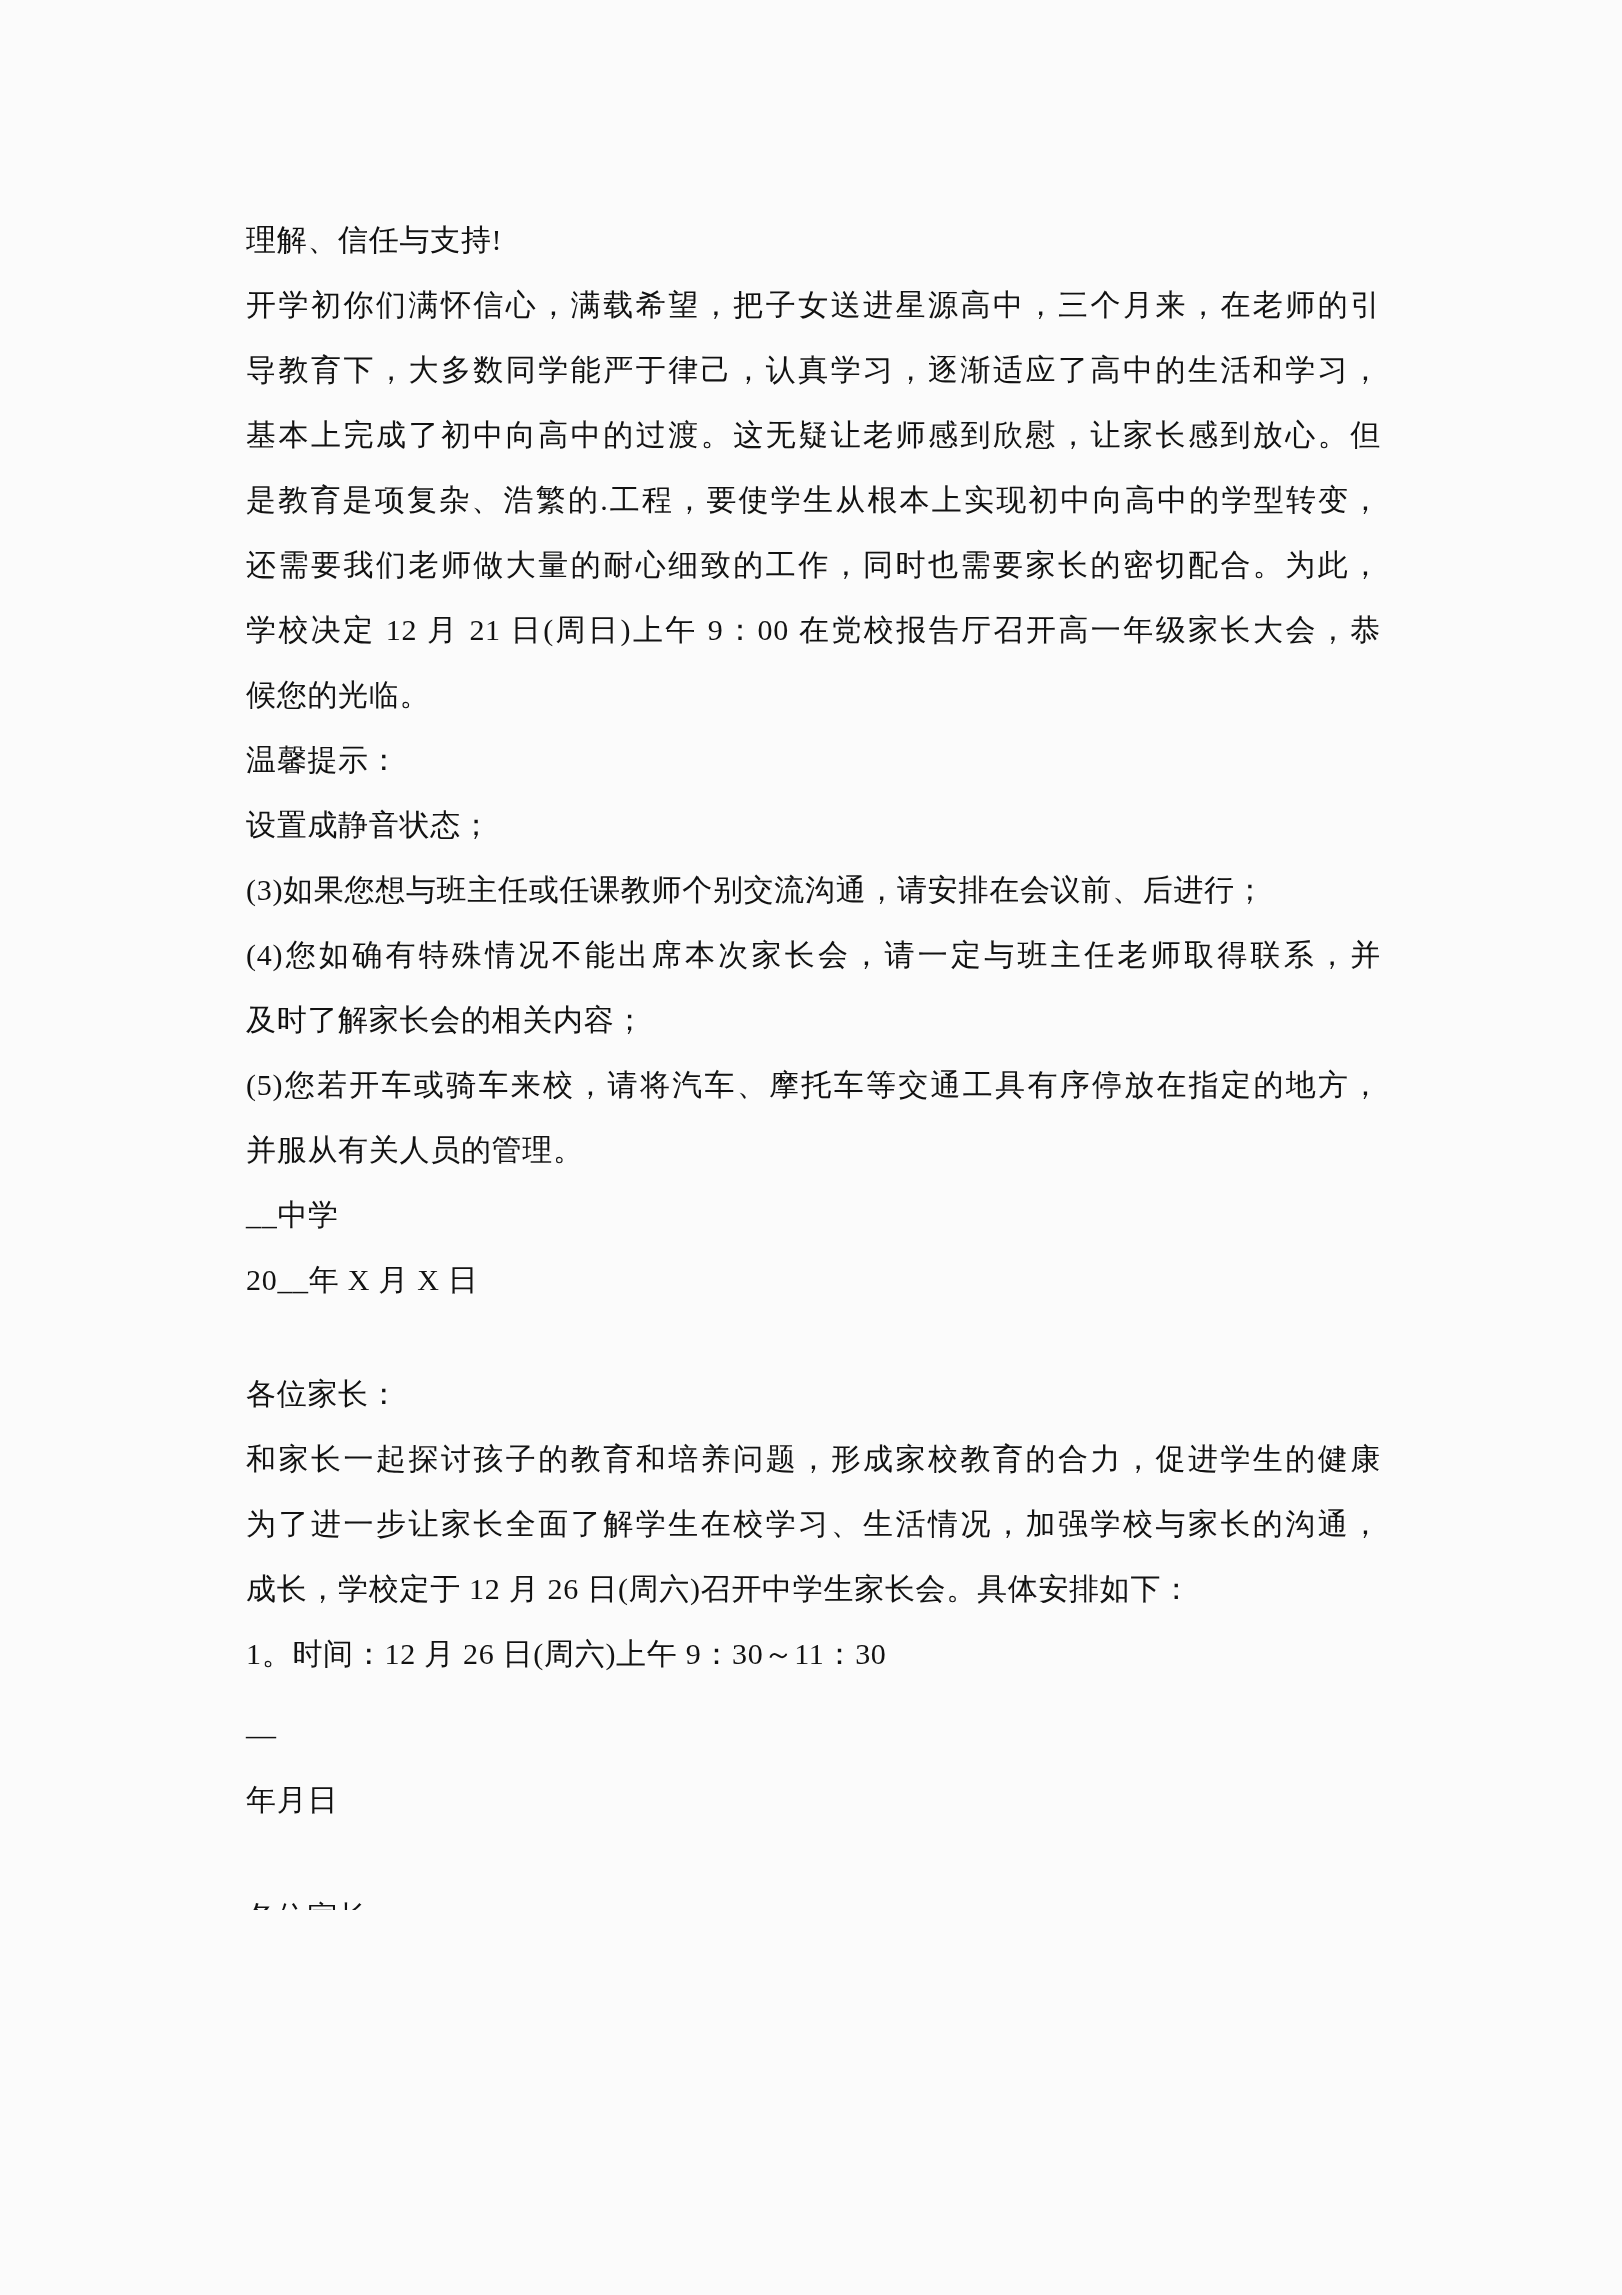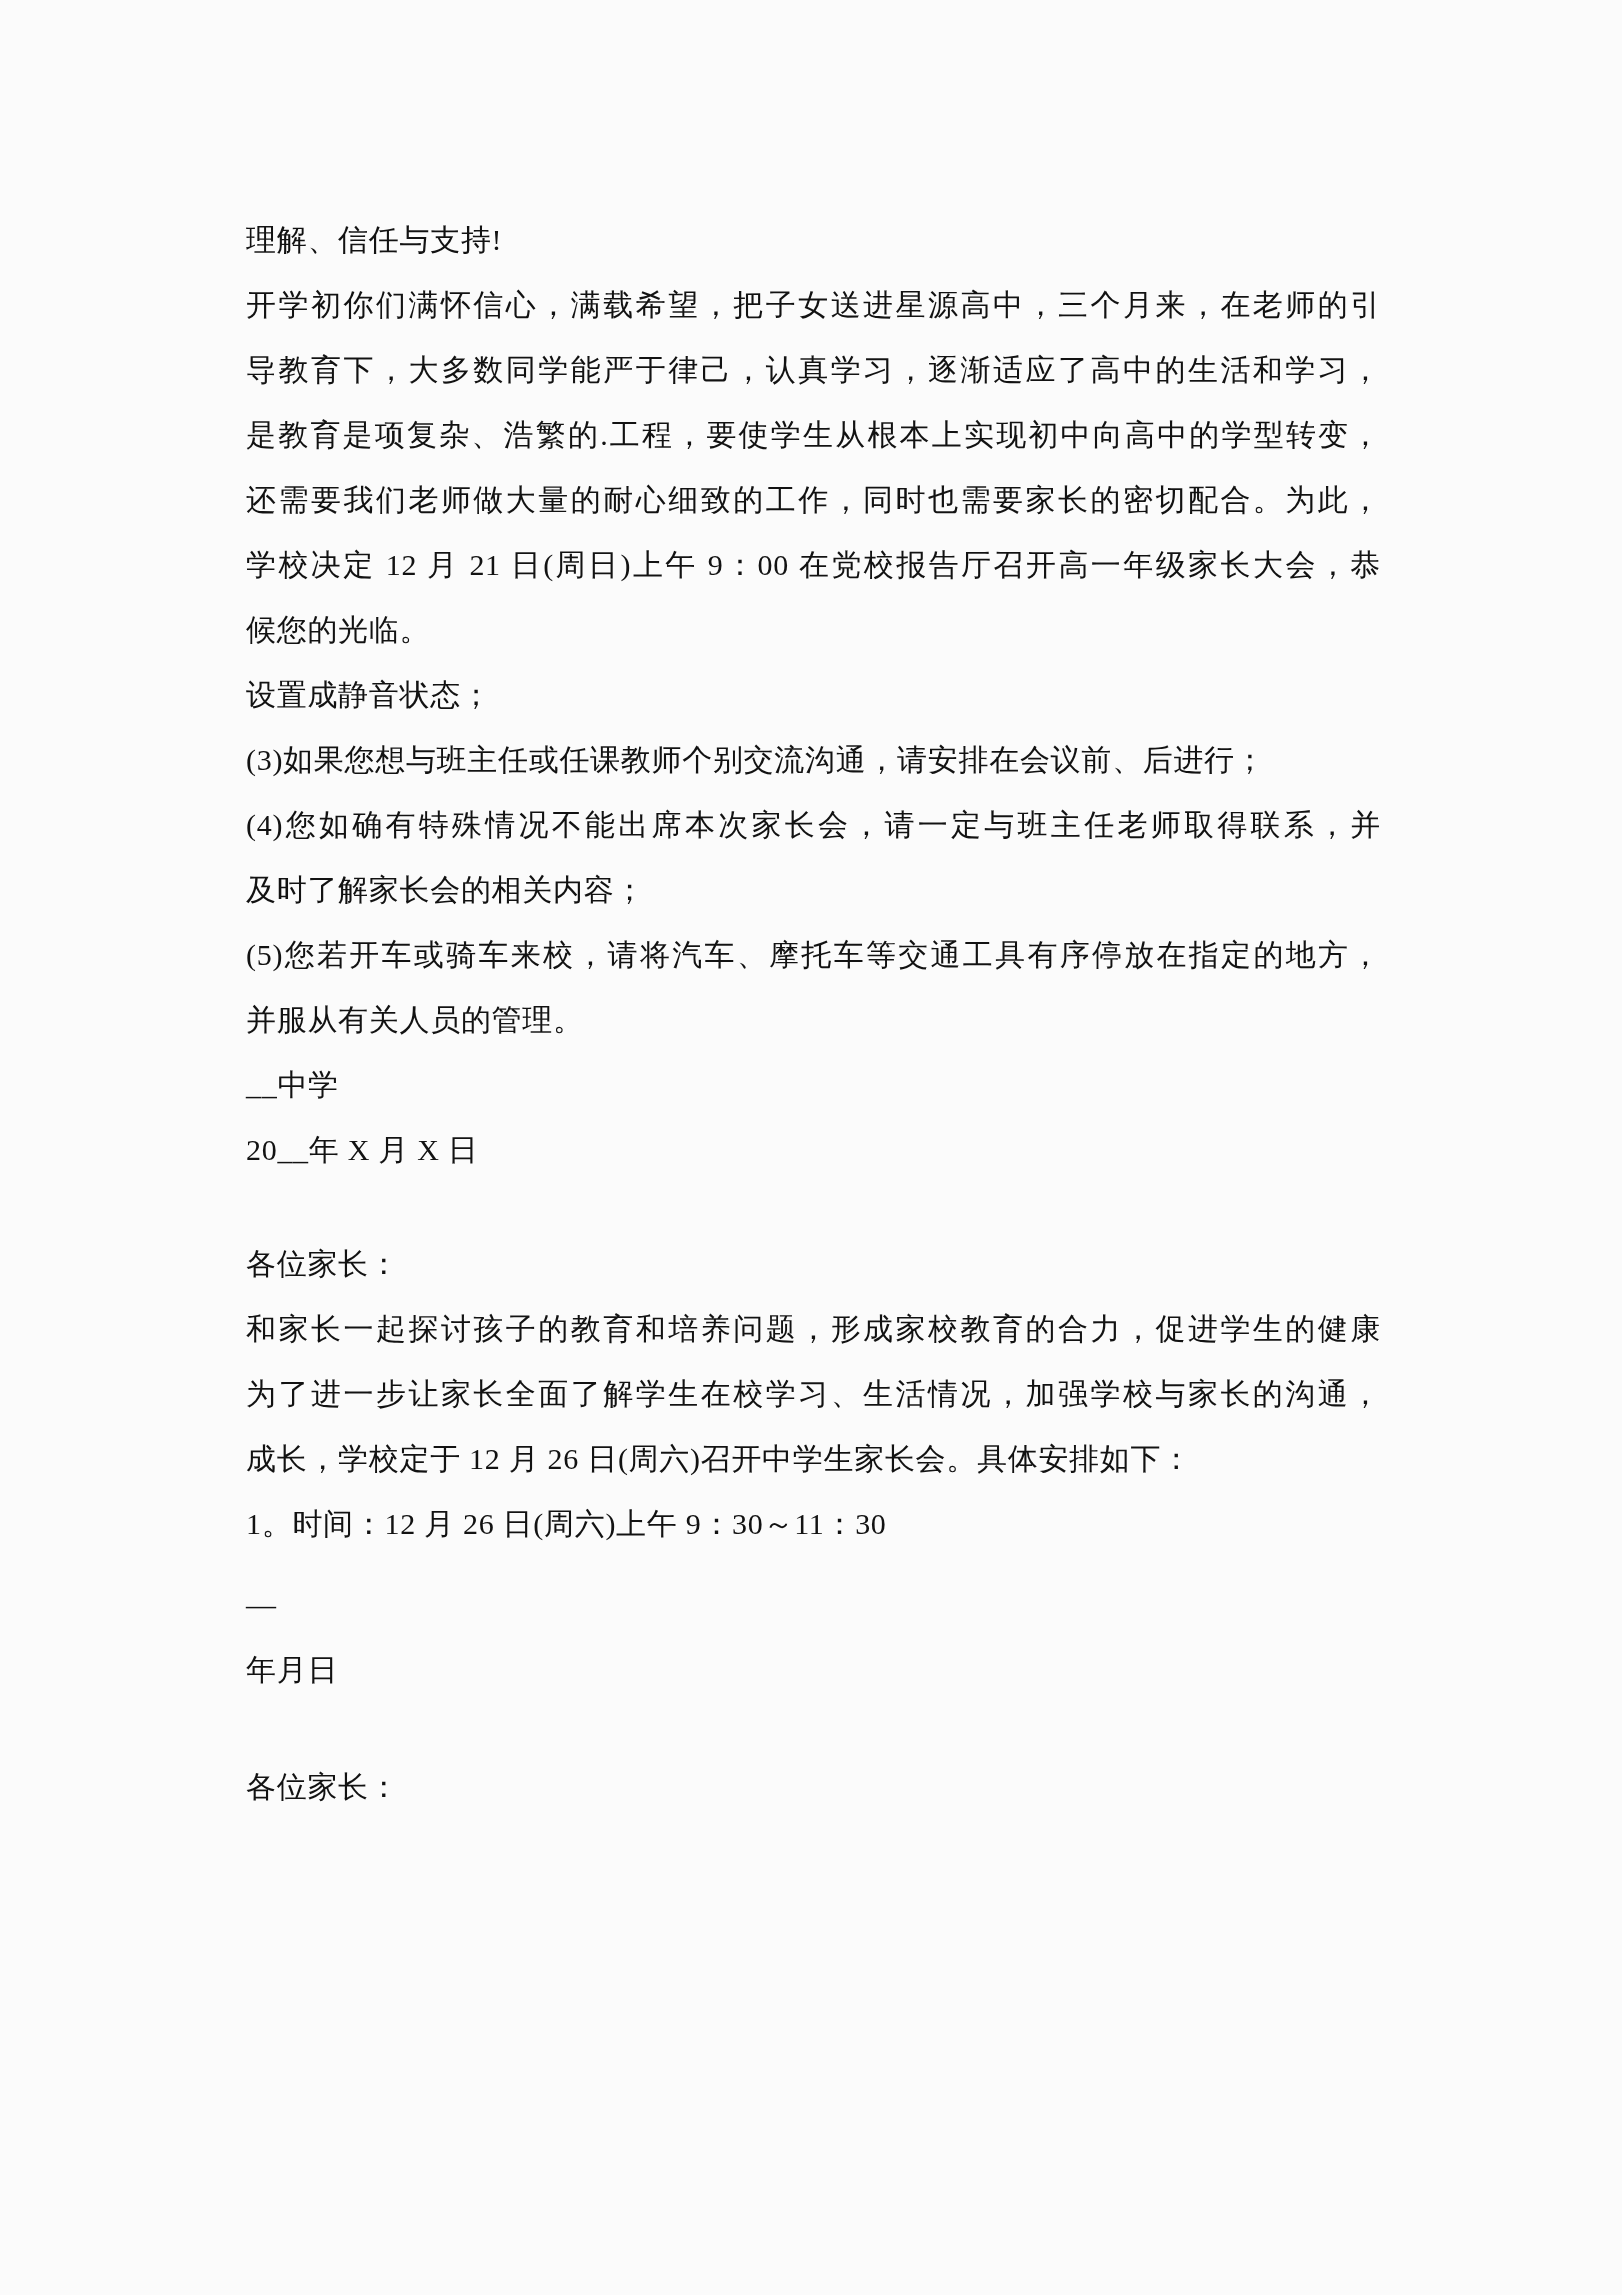--- a/index.html
+++ b/index.html
@@ -35,24 +35,26 @@
   .sp-c{height:52px;}
 </style>
 </head>
 <body>
 
 <div class="page">
   <div class="content">
     <div class="line">理解、信任与支持!</div>
     <div class="line j">开学初你们满怀信心，满载希望，把子女送进星源高中，三个月来，在老师的引</div>
     <div class="line j">导教育下，大多数同学能严于律己，认真学习，逐渐适应了高中的生活和学习，</div>
+    <div class="line j">基本上完成了初中向高中的过渡。这无疑让老师感到欣慰，让家长感到放心。但</div>
     <div class="line j">是教育是项复杂、浩繁的.工程，要使学生从根本上实现初中向高中的学型转变，</div>
     <div class="line j">还需要我们老师做大量的耐心细致的工作，同时也需要家长的密切配合。为此，</div>
     <div class="line j">学校决定 12 月 21 日(周日)上午 9：00 在党校报告厅召开高一年级家长大会，恭</div>
     <div class="line">候您的光临。</div>
+    <div class="line">温馨提示：</div>
     <div class="line">设置成静音状态；</div>
     <div class="line">(3)如果您想与班主任或任课教师个别交流沟通，请安排在会议前、后进行；</div>
     <div class="line j">(4)您如确有特殊情况不能出席本次家长会，请一定与班主任老师取得联系，并</div>
     <div class="line">及时了解家长会的相关内容；</div>
     <div class="line j">(5)您若开车或骑车来校，请将汽车、摩托车等交通工具有序停放在指定的地方，</div>
     <div class="line">并服从有关人员的管理。</div>
     <div class="line">__中学</div>
     <div class="line">20__年 X 月 X 日</div>
     <div class="sp-a"></div>
     <div class="line">各位家长：</div>

